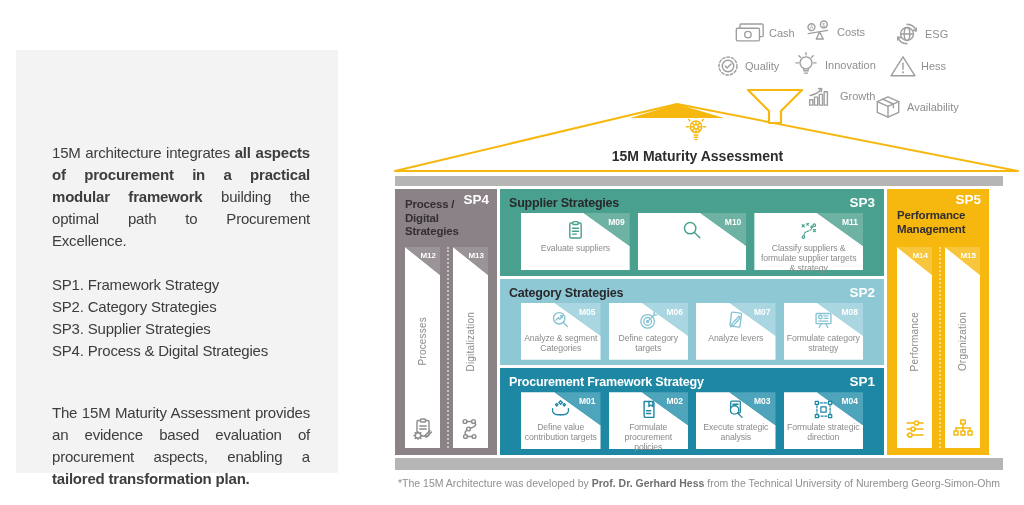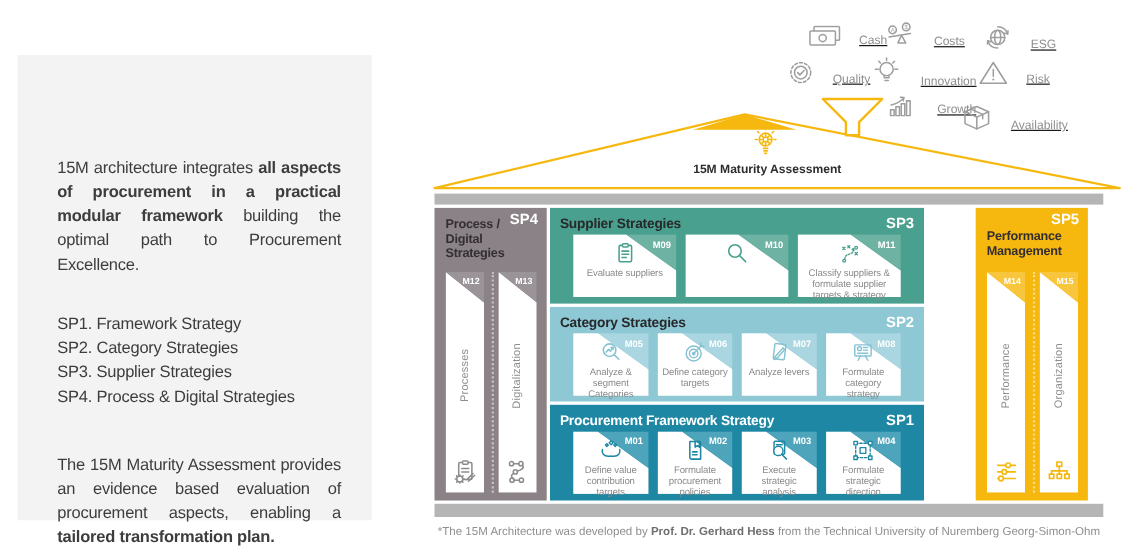--- a/index.html
+++ b/index.html
@@ -3,43 +3,43 @@
 <meta charset="utf-8">
 <style>
   html,body{margin:0;padding:0;}
   body{width:1024px;height:505px;position:relative;background:#fff;
        font-family:"Liberation Sans",sans-serif;overflow:hidden;}
 
   
   .panel{position:absolute;left:16px;top:50px;width:322px;height:423px;background:#f3f3f3;}
   .panel-inner{padding:52px 28px 0 36px;font-size:15px;line-height:22px;color:#3d3d3d;letter-spacing:-0.2px;}
   .para{text-align:justify;margin-top:40px;}
-  .splist{margin:32px 0;}
+  .splist{margin:22px 0;}
   b{font-weight:bold;}
 
   
-  .ticon{position:absolute;display:flex;align-items:flex-end;gap:16px;text-decoration:underline;}
+  .ticon{position:absolute;display:flex;align-items:center;gap:4px;}
   .ticon span{font-size:11px;color:#8f8f8f;white-space:nowrap;}
 
   
   .roofsvg{position:absolute;left:390px;top:85px;}
   .bulb{position:absolute;left:683px;top:114px;}
   .assess{position:absolute;left:595px;top:148px;width:205px;text-align:center;
-          font-size:11px;font-weight:bold;color:#2d2d2d;}
+          font-size:14px;font-weight:bold;color:#2d2d2d;}
 
   
   .bar{position:absolute;left:395px;width:608px;background:#b5b5b5;}
   .bar.top{top:176px;height:10px;}
   .bar.bottom{top:458px;height:12px;}
 
   
   .main{position:absolute;left:395px;top:189px;width:594px;height:266px;display:flex;gap:3px;}
   .sidecol{width:102px;position:relative;flex:none;}
   .sidecol.sp4{background:#8a8286;}
-  .sidecol.sp5{background:#f6b80e;margin-left:44px;}
+  .sidecol.sp5{background:#f6b80e;}
   .side-badge{position:absolute;top:3px;right:8px;color:#fff;font-weight:bold;font-size:13.5px;}
   .side-title{position:absolute;left:10px;font-weight:bold;font-size:11.5px;line-height:13.5px;
               color:#332e31;letter-spacing:-0.2px;}
   .sp4 .side-title{top:9px;width:64px;}
   .sp5 .side-title{top:20px;width:88px;}
 
   .vcard{position:absolute;top:58px;height:201px;width:35px;}
   .vcard.c1{left:10px;}
   .vcard.c2{left:58px;}
   .vbg{position:absolute;inset:0;background:#fff;clip-path:polygon(0 0,100% 28px,100% 100%,0 100%);}
@@ -152,21 +152,21 @@
   </svg>
   <span>Innovation</span>
 </div>
 
 <div class="ticon" style="left:889px;top:54px">
   <svg width="28" height="24" viewBox="0 0 26 22" class="st" stroke="#9e9e9e" stroke-width="1.3">
     <path d="M13,2.5 L24,20 H2 Z"></path>
     <line x1="13" y1="8.5" x2="13" y2="14"></line>
     <circle cx="13" cy="16.8" r="0.9" fill="#9e9e9e" stroke="none"></circle>
   </svg>
-  <span>Risk</span>
+  <span>Hess</span>
 </div>
 
 <div class="ticon" style="left:808px;top:86px">
   <svg width="28" height="20" viewBox="0 0 26 18" class="st" stroke="#9e9e9e" stroke-width="1.3">
     <rect x="1.5" y="12.5" width="3" height="5"></rect>
     <rect x="6" y="10" width="3" height="7.5"></rect>
     <rect x="10.5" y="7.5" width="3" height="10"></rect>
     <rect x="15" y="5" width="3" height="12.5"></rect>
     <path d="M2,8.5 q7,-1.5 10.5,-6"></path>
     <polyline points="9.8,2 12.8,2.2 12.2,5"></polyline>

